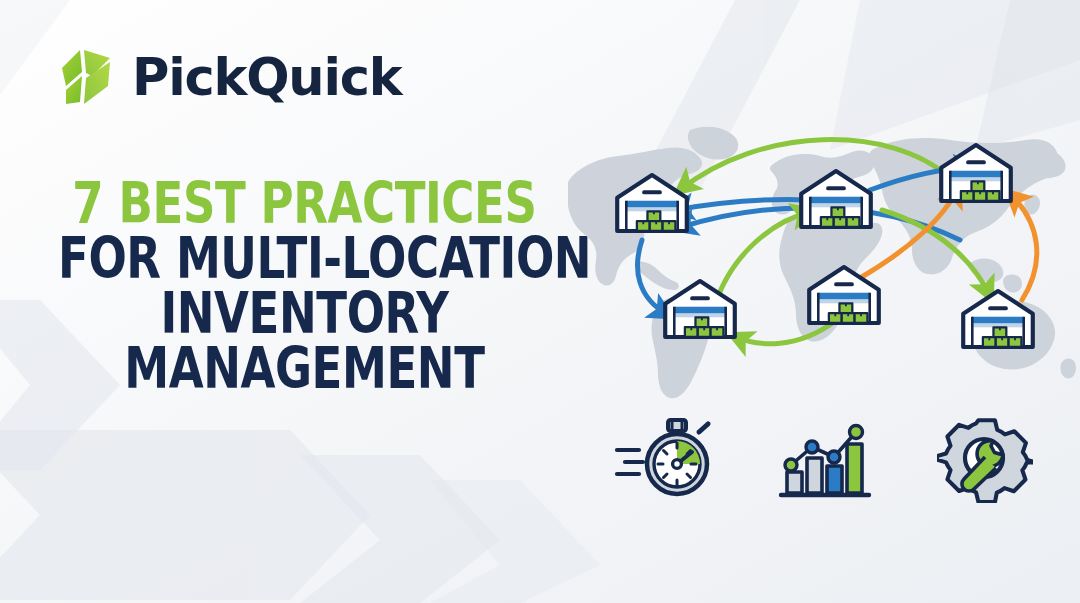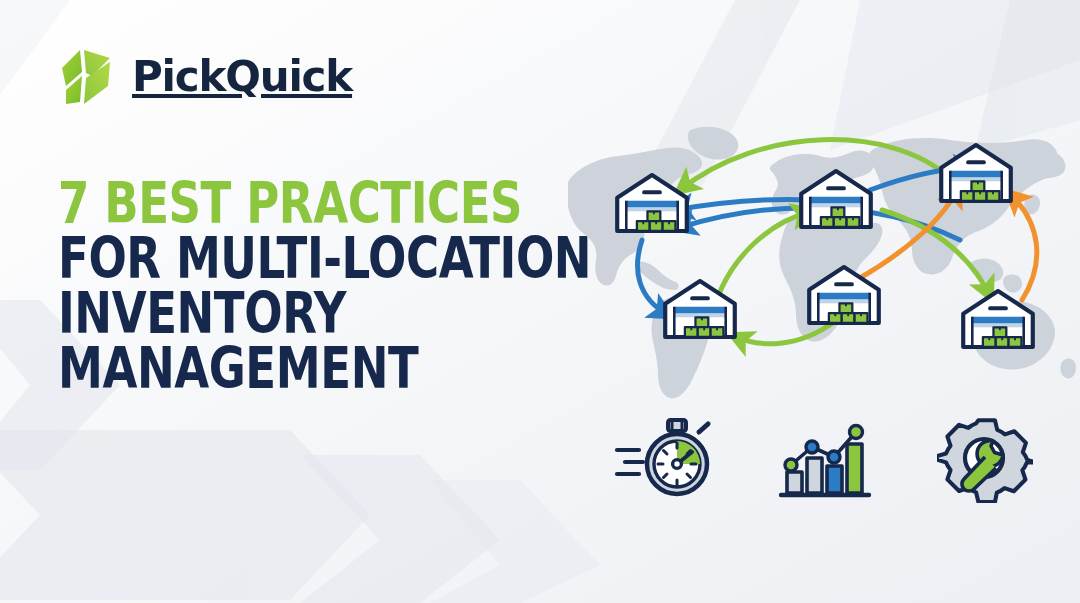--- a/index.html
+++ b/index.html
@@ -15,25 +15,25 @@
   }
   
   .bg-layer{position:absolute;inset:0;overflow:hidden;pointer-events:none;}
   .bg-layer svg{position:absolute;inset:0;width:1080px;height:603px;display:block;}
 
   
   .logo{position:absolute;left:58px;top:46px;display:flex;align-items:center;gap:16px;}
   .logo-mark{width:58px;height:62px;display:block;}
   .logo-word{
     font-family:"DejaVu Sans","Liberation Sans",sans-serif;
-    font-size:42px;font-weight:700;letter-spacing:-1.2px;
-    color:#16253f;line-height:1;white-space:nowrap;text-decoration:underline;
+    font-size:51px;font-weight:700;letter-spacing:-1.2px;
+    color:#16253f;line-height:1;white-space:nowrap;
   }
   
-  .headline{position:absolute;left:58px;top:176px;width:560px;}
+  .headline{position:absolute;left:58px;top:176px;width:560px;text-align:center;}
   .hl{
     font-family:"DejaVu Sans Condensed","Liberation Sans Narrow","Liberation Sans",sans-serif;
     font-weight:700;font-size:57px;line-height:55px;
     letter-spacing:-0.5px;margin:0;white-space:nowrap;
     transform:scaleX(.88);transform-origin:left center;
   }
   .hl.green{color:#8cc63e;}
   .hl.navy{color:#16284b;}
 
   

